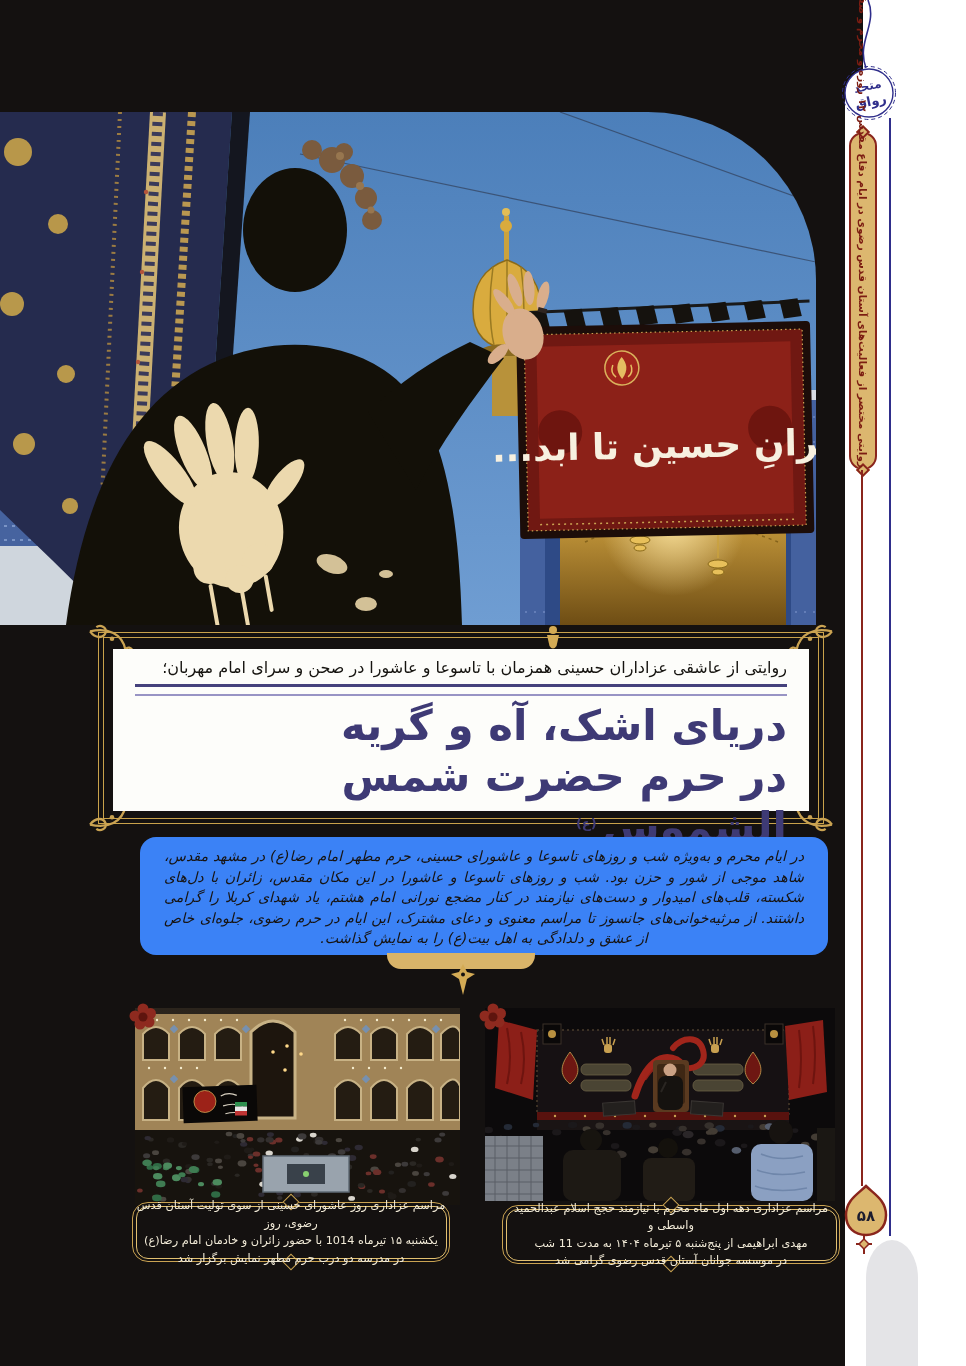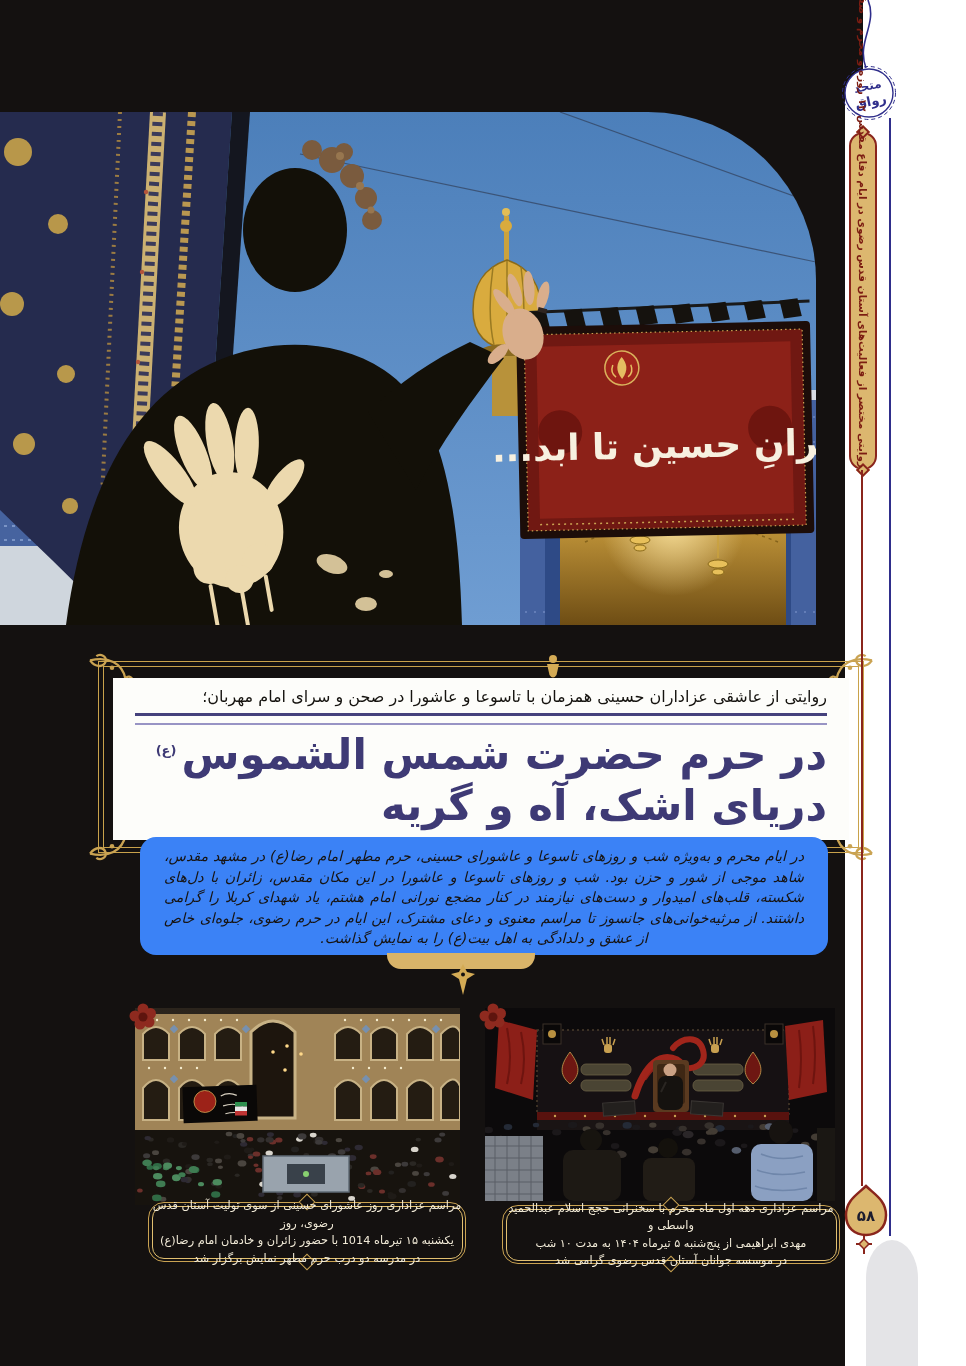--- a/index.html
+++ b/index.html
@@ -9,21 +9,21 @@
   svg text{font-family:"DejaVu Sans",sans-serif;}
 
   
   .black-bg{left:0;top:0;width:845px;height:1366px;background:#141110;}
   .black-notch{left:845px;top:0;width:18px;height:86px;background:#141110;border-radius:0 0 16px 0;}
 
   
   .hero{left:0;top:112px;width:816px;height:513px;border-top-right-radius:168px;overflow:hidden;}
 
   
-  .frame{left:98px;top:661px;width:724px;height:190px;border:1.5px solid #c9a24b;padding-left:40px;}
+  .frame{left:98px;top:632px;width:724px;height:190px;border:1.5px solid #c9a24b;}
   .frame-inner{position:absolute;inset:4px;border:1px solid #c9a24b;}
   .corner{position:absolute;width:46px;height:46px;}
   .corner.tr{top:-10px;right:-10px;}
   .corner.tl{top:-10px;left:-10px;transform:scaleX(-1);}
   .corner.br{bottom:-10px;right:-10px;transform:scaleY(-1);}
   .corner.bl{bottom:-10px;left:-10px;transform:scale(-1,-1);}
   .lamp{position:absolute;left:444px;top:-9px;width:20px;height:34px;}
   .headline-box{position:absolute;left:14px;right:14px;top:16px;bottom:12px;background:#fdfdfa;
                 padding:8px 22px 0;box-sizing:border-box;}
   .kicker{font-size:16px;color:#15130f;text-align:right;line-height:1.35;}
@@ -39,21 +39,21 @@
   .lead-text{margin:0;padding:9px 24px 6px;font-size:14.2px;line-height:1.45;color:#171310;
              text-align:justify;text-align-last:center;direction:rtl;}
 
   
   .photoL{left:135px;top:1008px;width:325px;height:197px;overflow:hidden;}
   .photoR{left:485px;top:1008px;width:350px;height:193px;overflow:hidden;}
   .corner-flower{width:30px;height:30px;}
 
   
   .cap{border:1.5px solid #caa352;border-radius:16px;background:#141110;}
-  .capL{left:148px;top:1202px;width:316px;height:58px;}
+  .capL{left:132px;top:1202px;width:316px;height:58px;}
   .capR{left:502px;top:1205px;width:336px;height:57px;}
   .cap::before,.cap::after{content:"";position:absolute;left:50%;width:10px;height:10px;
       margin-left:-6px;background:#141110;border:1.5px solid #caa352;transform:rotate(45deg);}
   .cap::before{top:-7px;}
   .cap::after{bottom:-7px;}
   .cap-inner{position:absolute;inset:2.5px;border:1px solid #e2c070;border-radius:12px;
       display:flex;flex-direction:column;justify-content:center;align-items:center;
       color:#f2ebd8;font-size:11.3px;line-height:1.55;text-align:center;direction:rtl;z-index:1;}
 
   
@@ -293,22 +293,22 @@
     <svg class="lamp" viewBox="0 0 20 34">
       <circle cx="10" cy="6" r="4" fill="#d4ab55"></circle>
       <path d="M4,11 H16 L13.5,22 Q10,27 6.5,22 Z" fill="#d4ab55"></path>
       <path d="M10,26 L10,32" stroke="#d4ab55" stroke-width="2.5"></path>
     </svg>
 
     <div class="headline-box">
       <div class="kicker">روایتی از عاشقی عزاداران حسینی همزمان با تاسوعا و عاشورا در صحن و سرای امام مهربان؛</div>
       <div class="rule"></div>
       <div class="title">
+        <div>دریای اشک، آه و گریه</div>
         <div><span>در حرم حضرت شمس الشموس</span><span class="honorific">(ع)</span></div>
-        <div>دریای اشک، آه و گریه</div>
       </div>
     </div>
   </div>
 
   <div class="abs lead">
     <div class="lead-tab"></div>
     <p class="lead-text">در ایام محرم و به‌ویژه شب و روزهای تاسوعا و عاشورای حسینی، حرم مطهر امام رضا(ع) در مشهد مقدس، شاهد موجی از شور و حزن بود. شب و روزهای تاسوعا و عاشورا در این مکان مقدس، زائران با دل‌های شکسته، قلب‌های امیدوار و دست‌های نیازمند در کنار مضجع نورانی امام هشتم، یاد شهدای کربلا را گرامی داشتند. از مرثیه‌خوانی‌های جانسوز تا مراسم معنوی و دعای مشترک، این ایام در حرم رضوی، جلوه‌ای خاص از عشق و دلدادگی به اهل بیت(ع) را به نمایش گذاشت.</p>
   </div>
   <svg class="abs" style="left:450px;top:964px;" width="26" height="32" viewBox="0 0 26 32">
     <polygon points="13,0 17,8 25,10 17,15 13,31 9,15 1,10 9,8" fill="#d4ab55"></polygon>
@@ -681,22 +681,22 @@
 
   <div class="abs cap capL">
     <div class="cap-inner">
       <div>مراسم عزاداری روز عاشورای حسینی از سوی تولیت آستان قدس رضوی، روز</div>
       <div>یکشنبه ۱۵ تیرماه 1014 با حضور زائران و خادمان امام رضا(ع)</div>
       <div>در مدرسه دو درب حرم مطهر نمایش برگزار شد</div>
     </div>
   </div>
   <div class="abs cap capR">
     <div class="cap-inner">
-      <div>مراسم عزاداری دهه اول ماه محرم با سخنرانی حجج اسلام عبدالحمید واسطی و</div>
-      <div>مهدی ابراهیمی از پنج‌شنبه ۵ تیرماه ۱۴۰۴ به مدت ۱۰ شب</div>
+      <div>مراسم عزاداری دهه اول ماه محرم با نیازمند حجج اسلام عبدالحمید واسطی و</div>
+      <div>مهدی ابراهیمی از پنج‌شنبه ۵ تیرماه ۱۴۰۴ به مدت 11 شب</div>
       <div>در موسسه جوانان آستان قدس رضوی گرامی شد</div>
     </div>
   </div>
 
   <svg class="abs" style="left:840px;top:0;" width="60" height="70" viewBox="0 0 60 70">
     <path d="M28,0 C38,24 16,42 26,68" stroke="#2f2e8b" stroke-width="1.6" fill="none"></path>
   </svg>
   <svg class="abs" style="left:840px;top:64px;" width="58" height="58" viewBox="0 0 58 58">
     <circle cx="29" cy="29" r="24" fill="#ffffff" stroke="#2f2e8b" stroke-width="1.4"></circle>
     <circle cx="29" cy="29" r="26.5" fill="none" stroke="#2f2e8b" stroke-width="1" stroke-dasharray="4 3"></circle>

